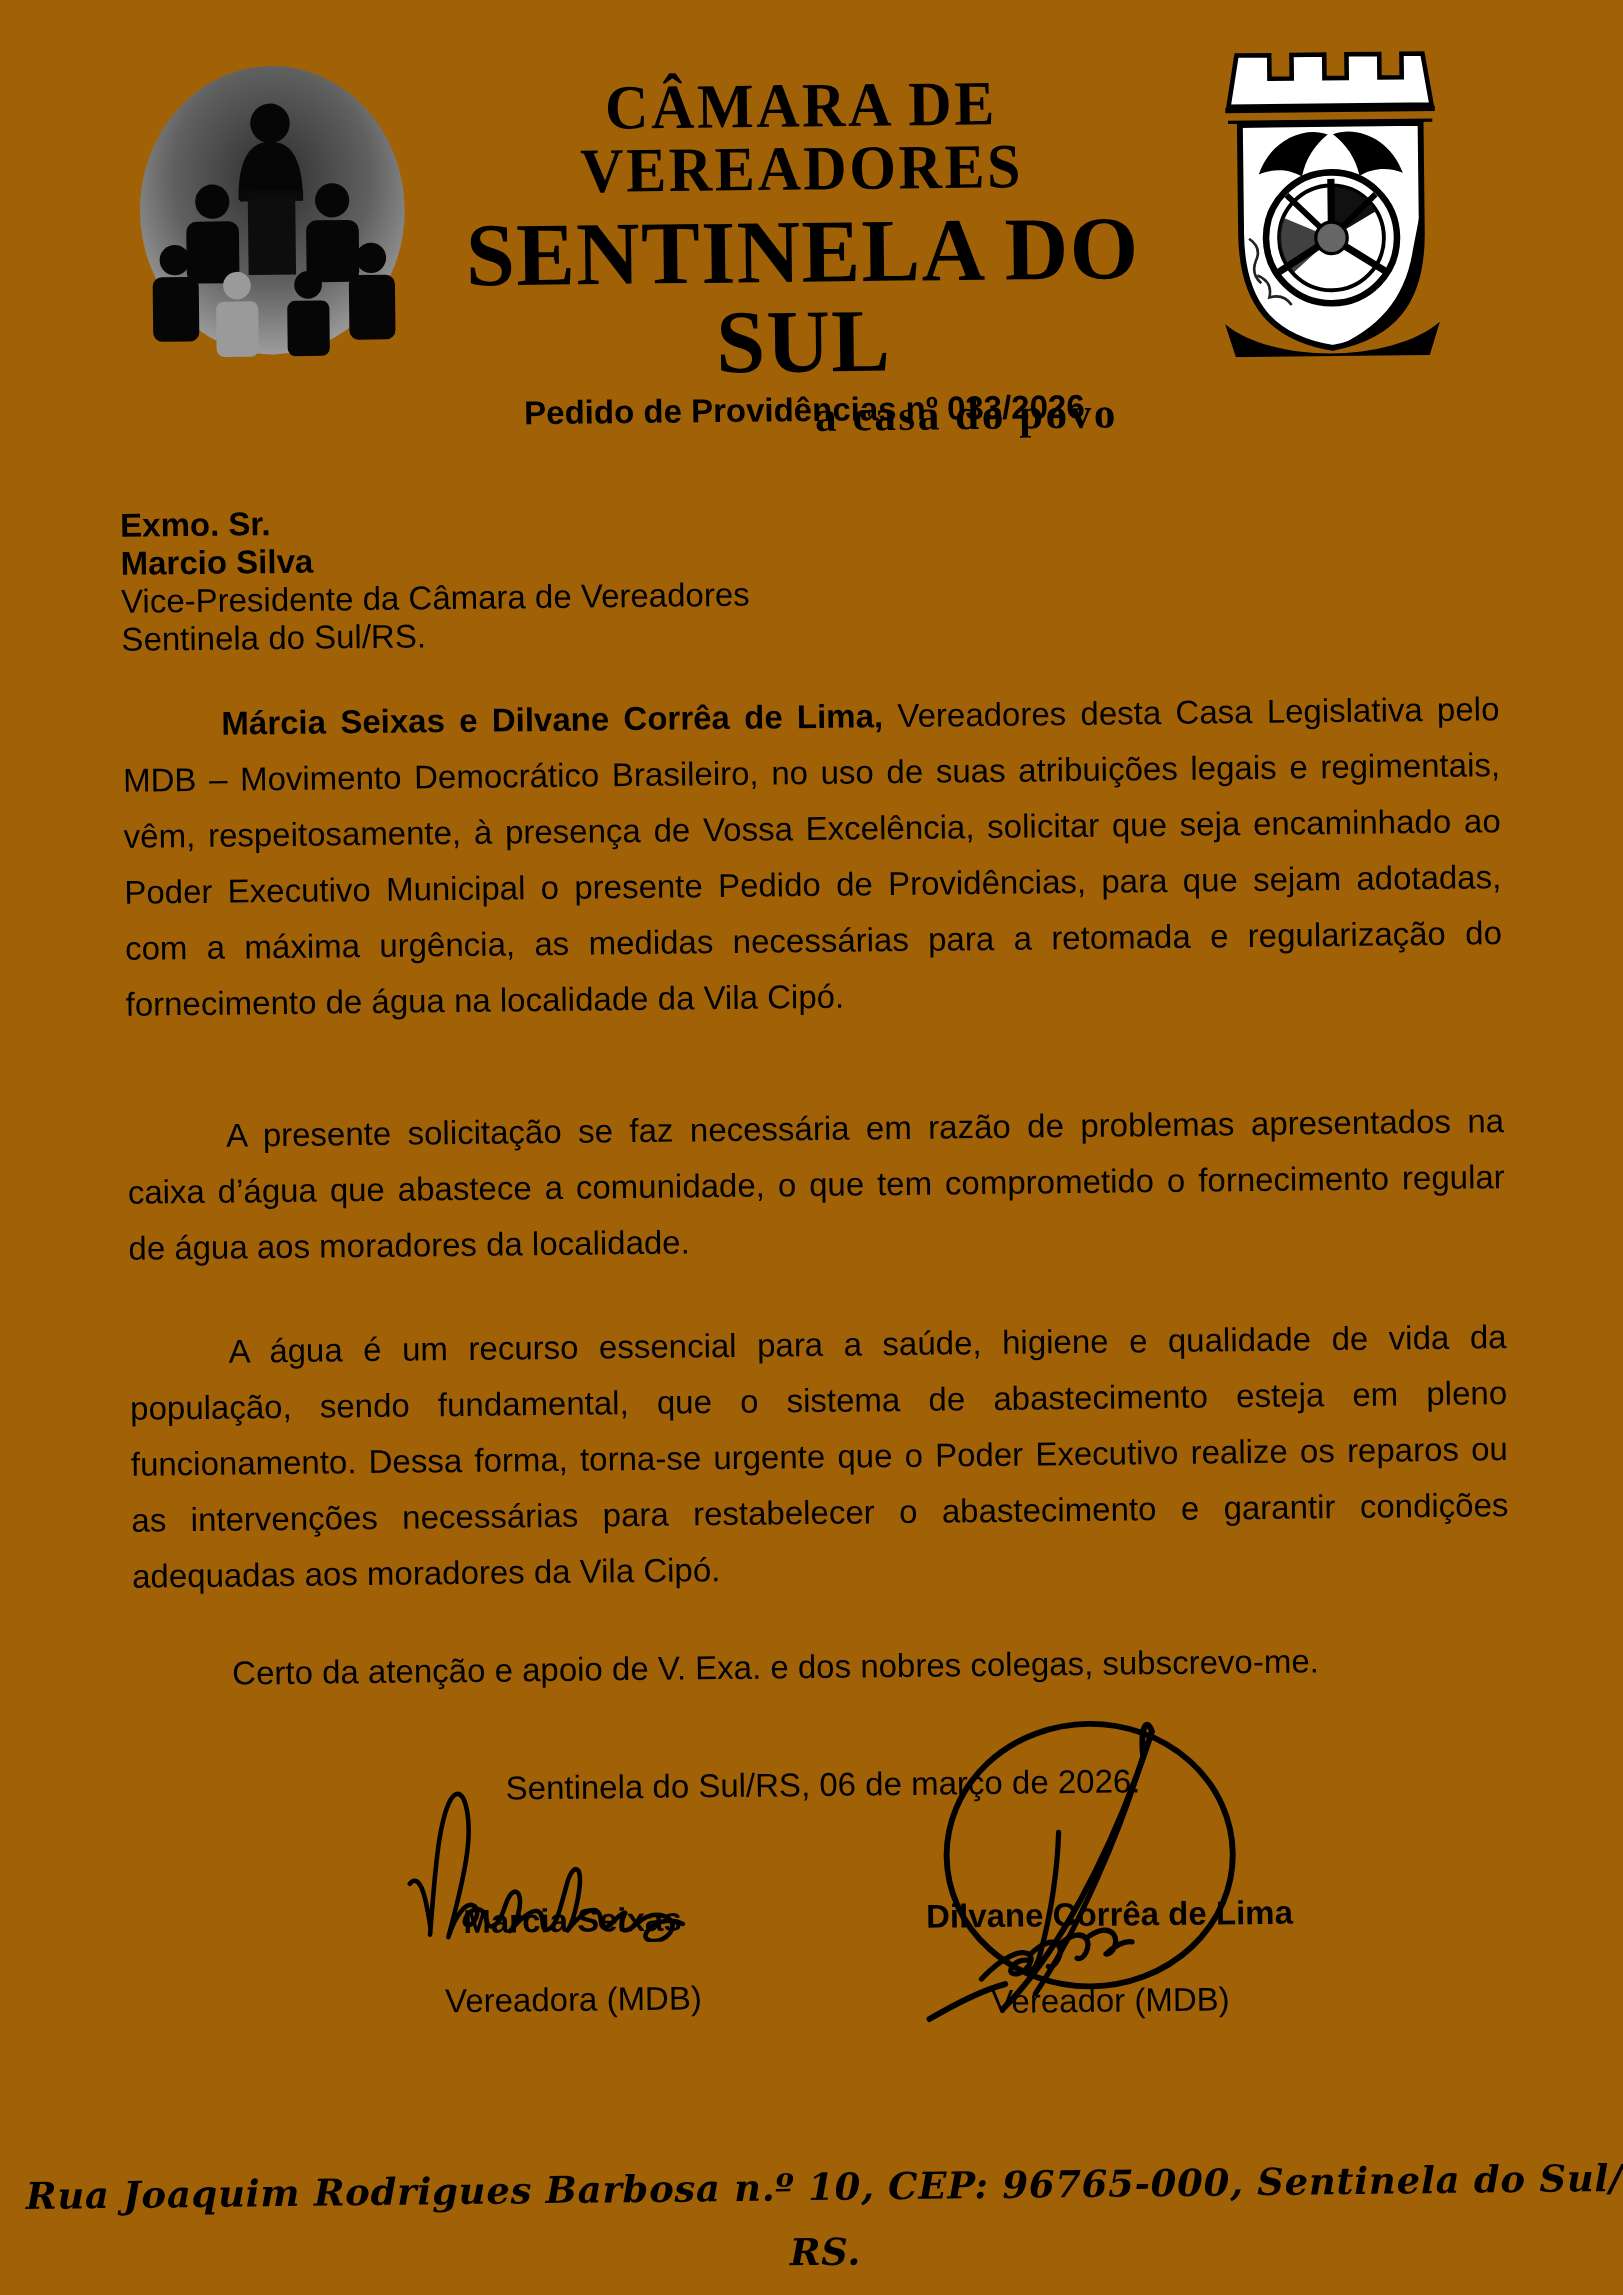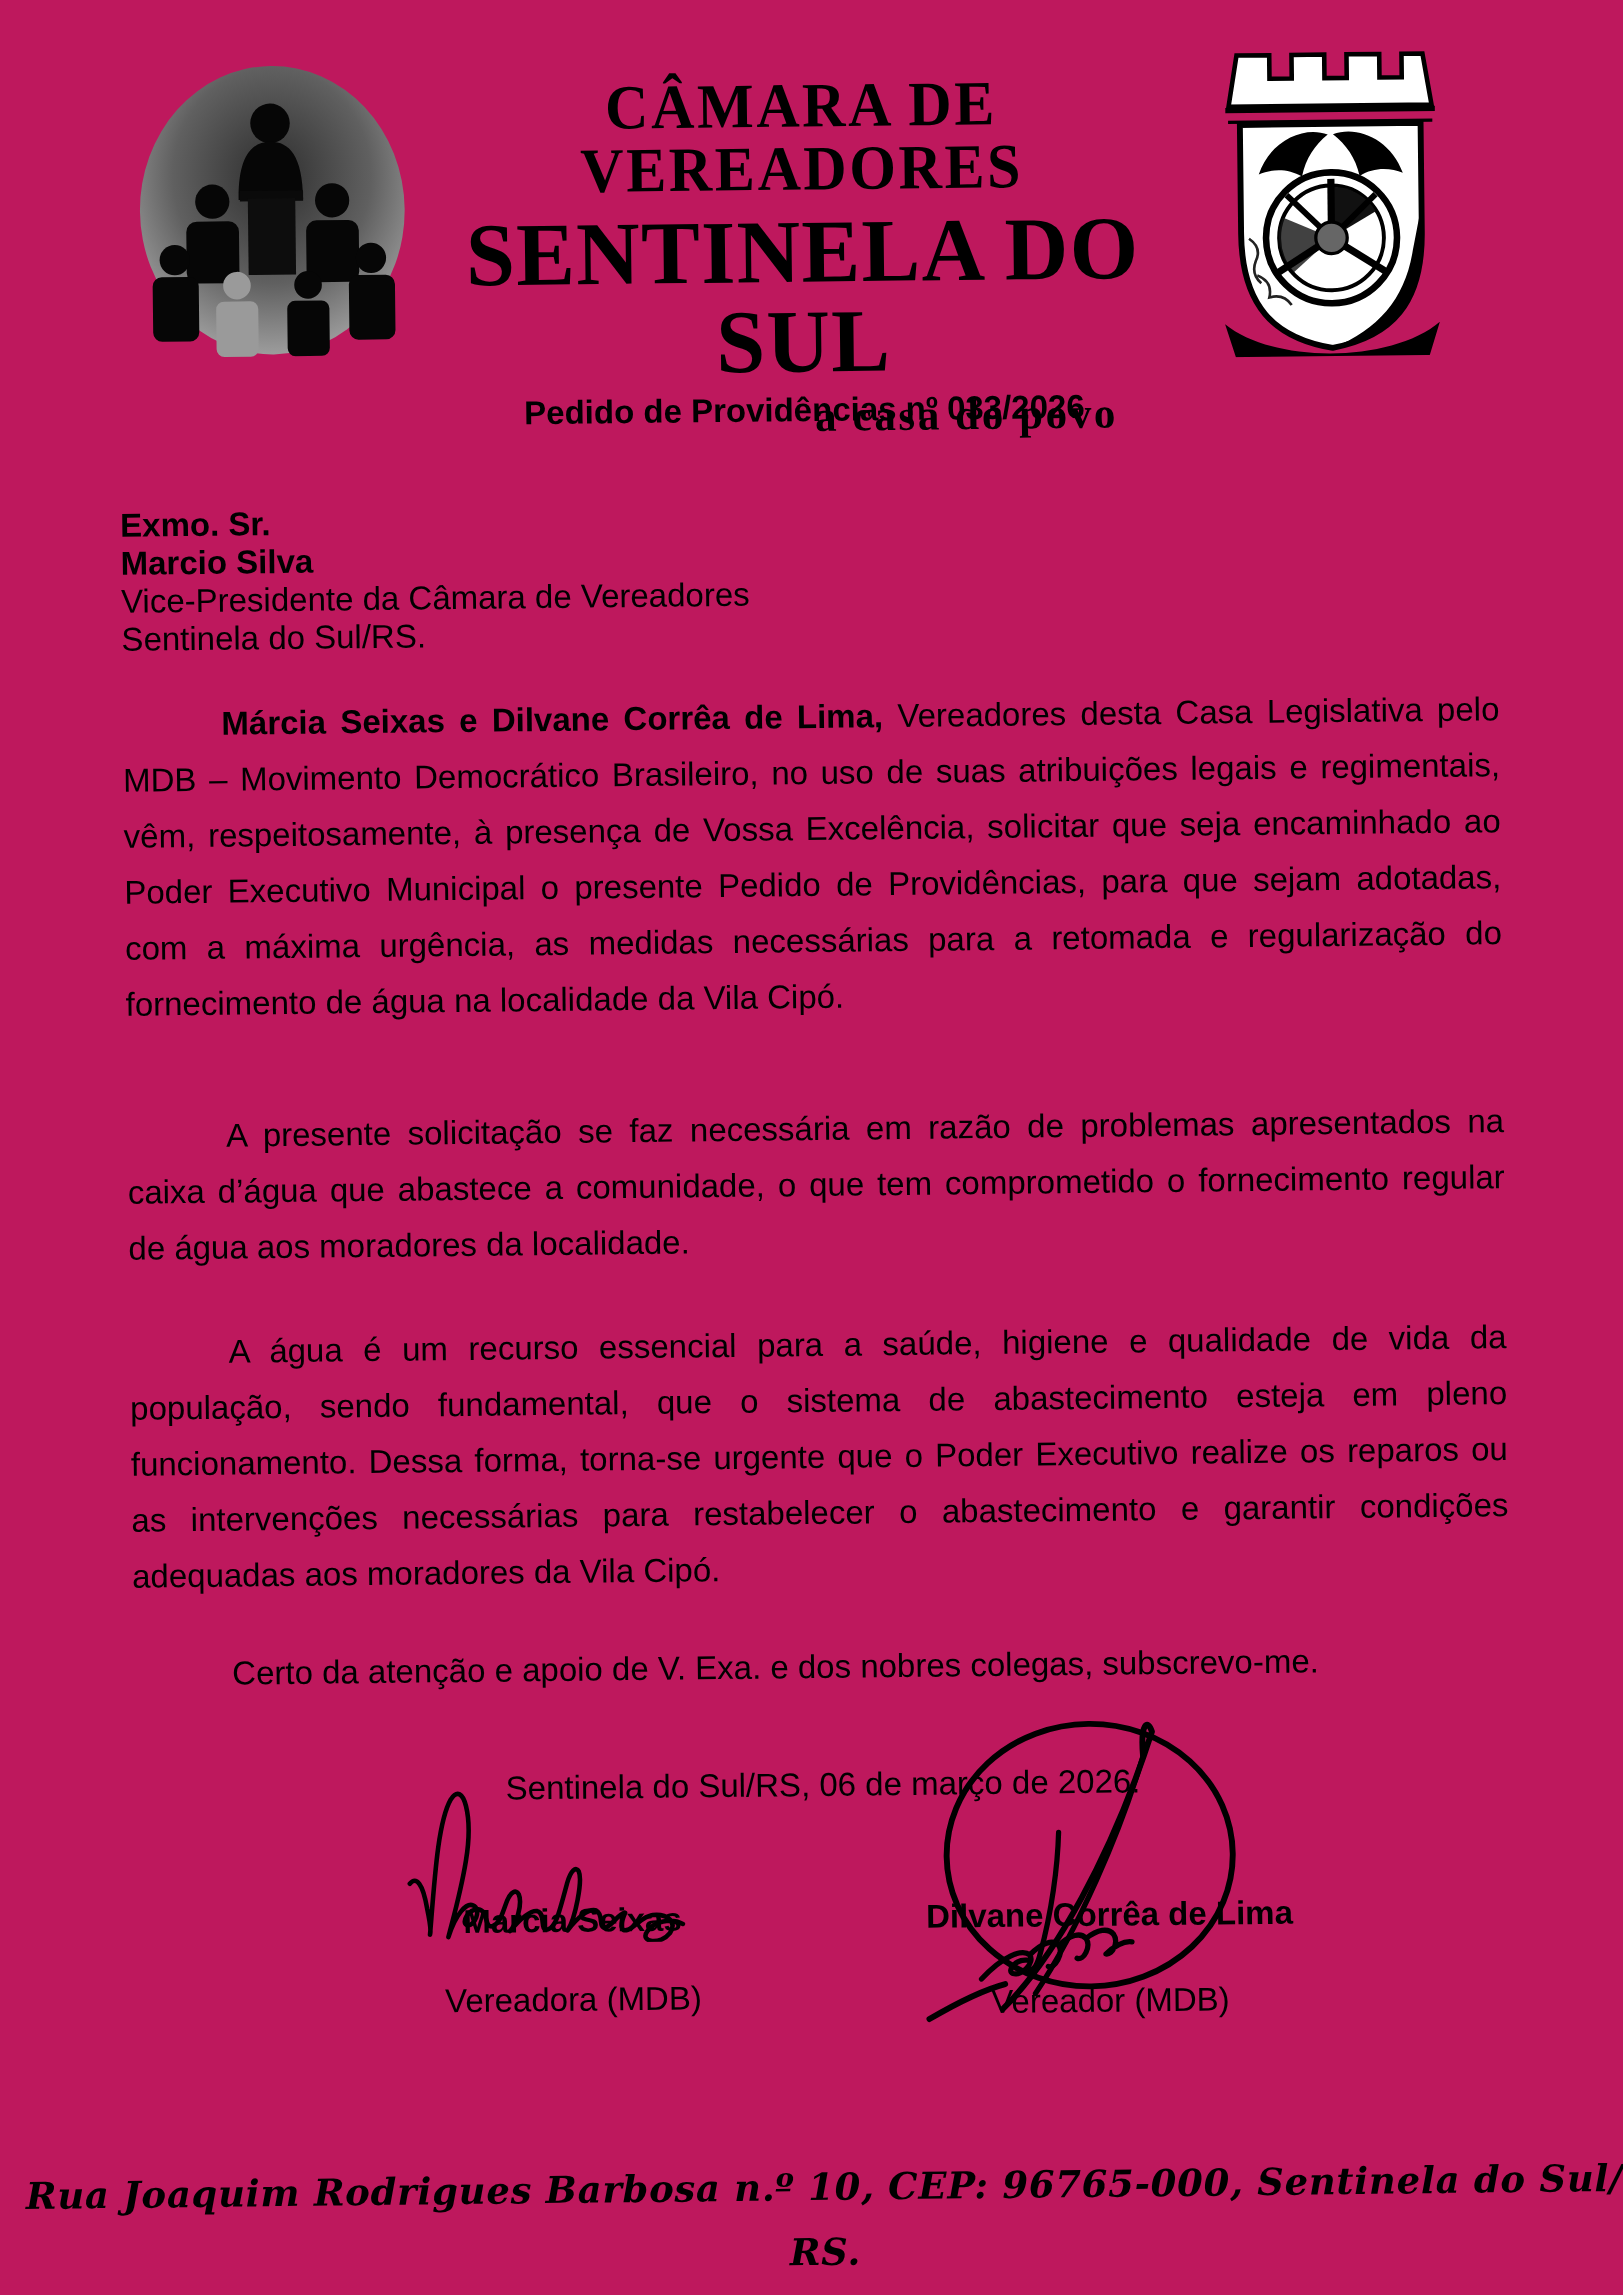--- a/index.html
+++ b/index.html
@@ -1,17 +1,17 @@
 <!DOCTYPE html>
 <html lang="pt" style="font-size:10.5px"><head>
 <meta charset="utf-8">
 <style>
   html,body{margin:0;padding:0;background:#fff;}
   .page{
-    position:relative;width:1623px;height:2295px;background:#be185d;color:#000;
+    position:relative;width:1623px;height:2295px;background:#a16207;color:#000;
     font-family:"Liberation Sans",sans-serif;overflow:hidden;
   }
   .tilt{position:absolute;inset:0;transform:rotate(-0.65deg);transform-origin:50% 45%;}
   .abs{position:absolute;}
 
   
   .hdr-text{left:419px;top:77px;width:785px;text-align:center;
     font-family:"Liberation Serif",serif;font-weight:bold;line-height:1;}
   .hdr-l1{font-size:60px;letter-spacing:2.6px;transform:scaleY(1.05);}
   .hdr-l2{font-size:88px;letter-spacing:1.3px;margin-top:11.8px;transform:scaleY(1.02);}

